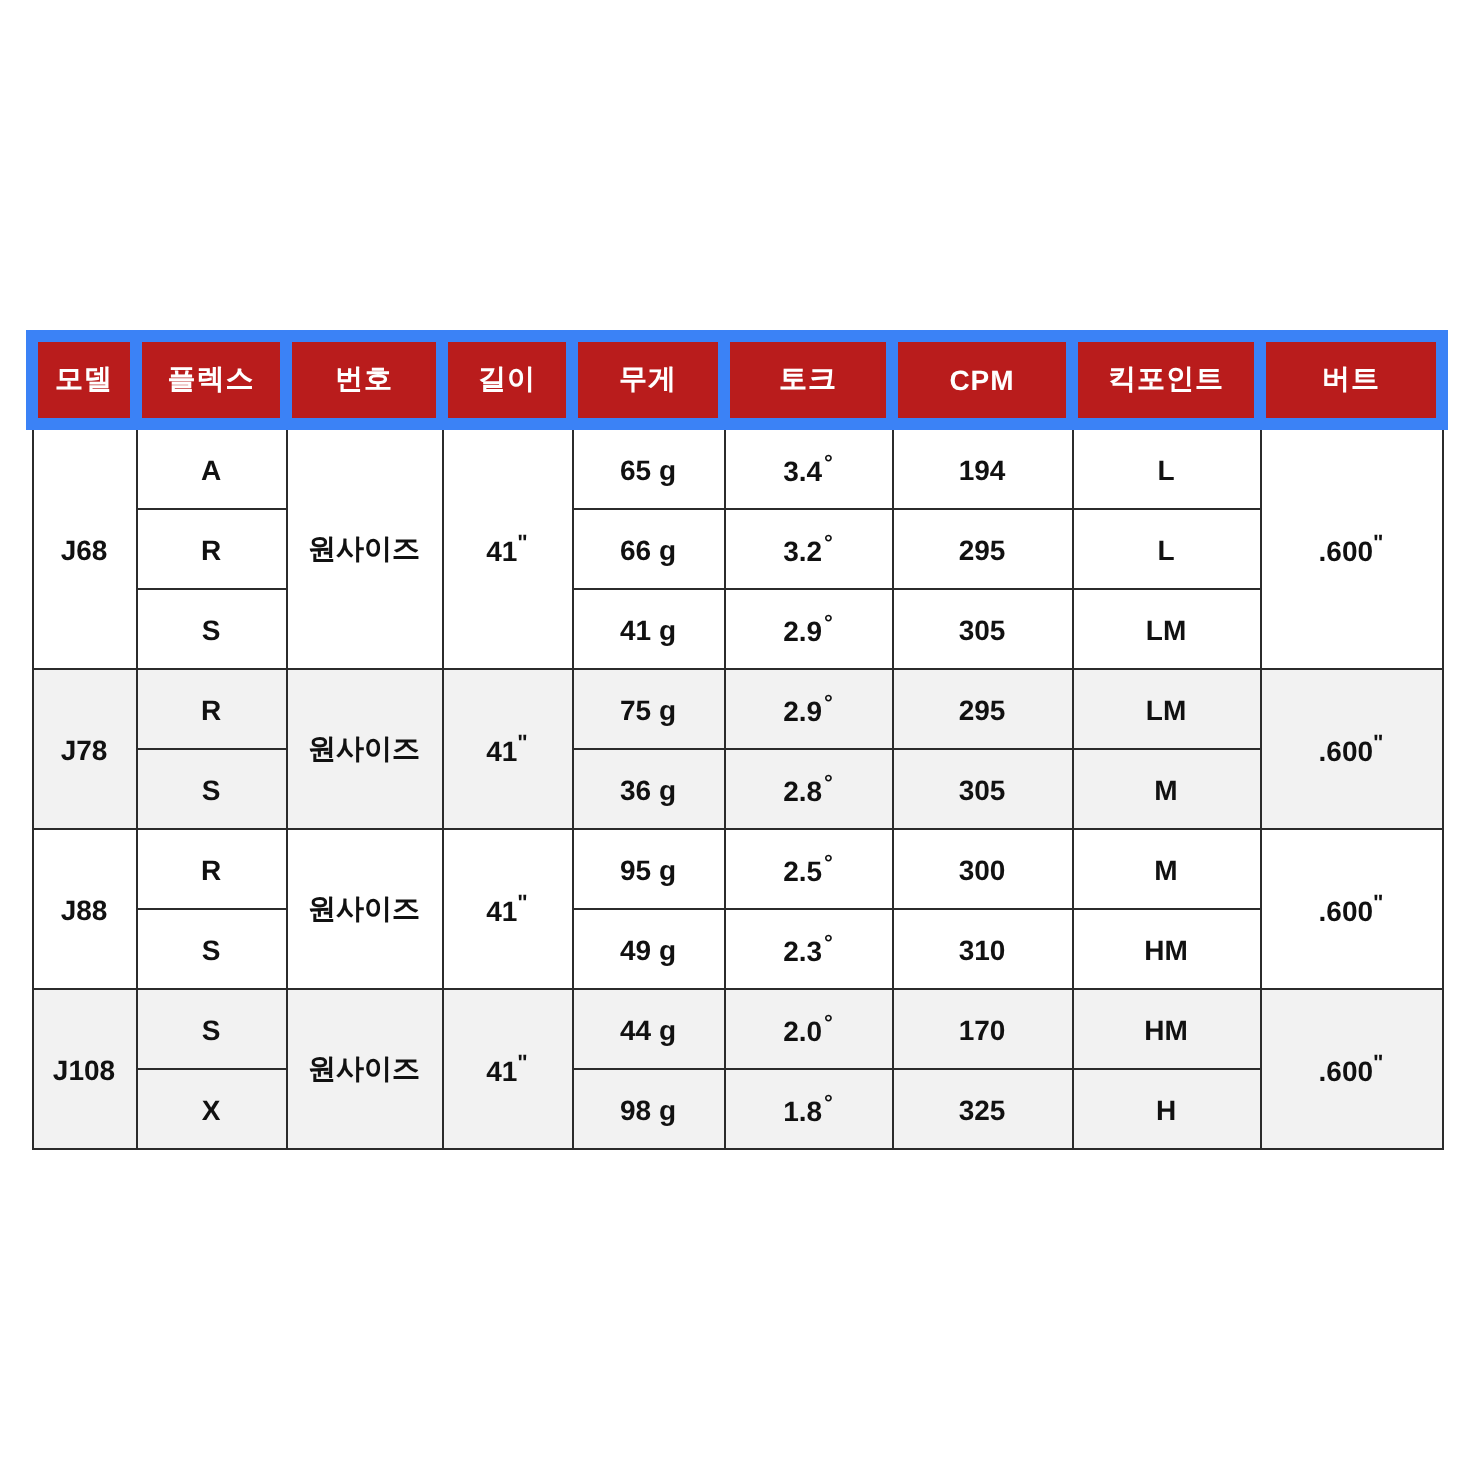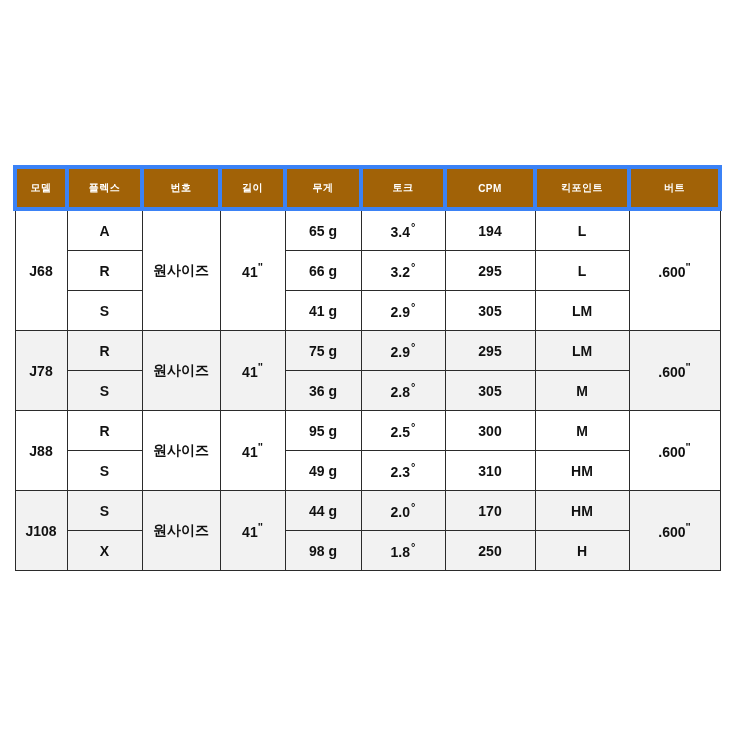--- a/index.html
+++ b/index.html
@@ -28,26 +28,26 @@
     border: 1px solid #2b2b2b;
     text-align: center;
     vertical-align: middle;
     font-size: 14px;
     font-weight: bold;
     padding: 0;
     height: 39px;
     color: #111111;
   }
   table.spec thead th {
-    background: #a16207;
+    background: #b91c1c;
     color: #ffffff;
     height: 38px;
-    font-size: 10px;
+    font-size: 14px;
     letter-spacing: 0.5px;
-    border: 4px solid #3b82f6;
+    border: 6px solid #3b82f6;
   }
   tbody tr td {
     background: #ffffff;
   }
   tbody tr.alt td {
     background: #f2f2f2;
   }
   td.model {
     font-size: 14px;
   }
@@ -160,18 +160,18 @@
           <td>44 g</td>
           <td>2.0<span class="deg">°</span></td>
           <td>170</td>
           <td>HM</td>
           <td rowspan="2">.600<span class="inch">"</span></td>
         </tr>
         <tr class="alt">
           <td>X</td>
           <td>98 g</td>
           <td>1.8<span class="deg">°</span></td>
-          <td>250</td>
+          <td>325</td>
           <td>H</td>
         </tr>
       </tbody>
   </table>
 </div>
 
 </body></html>

